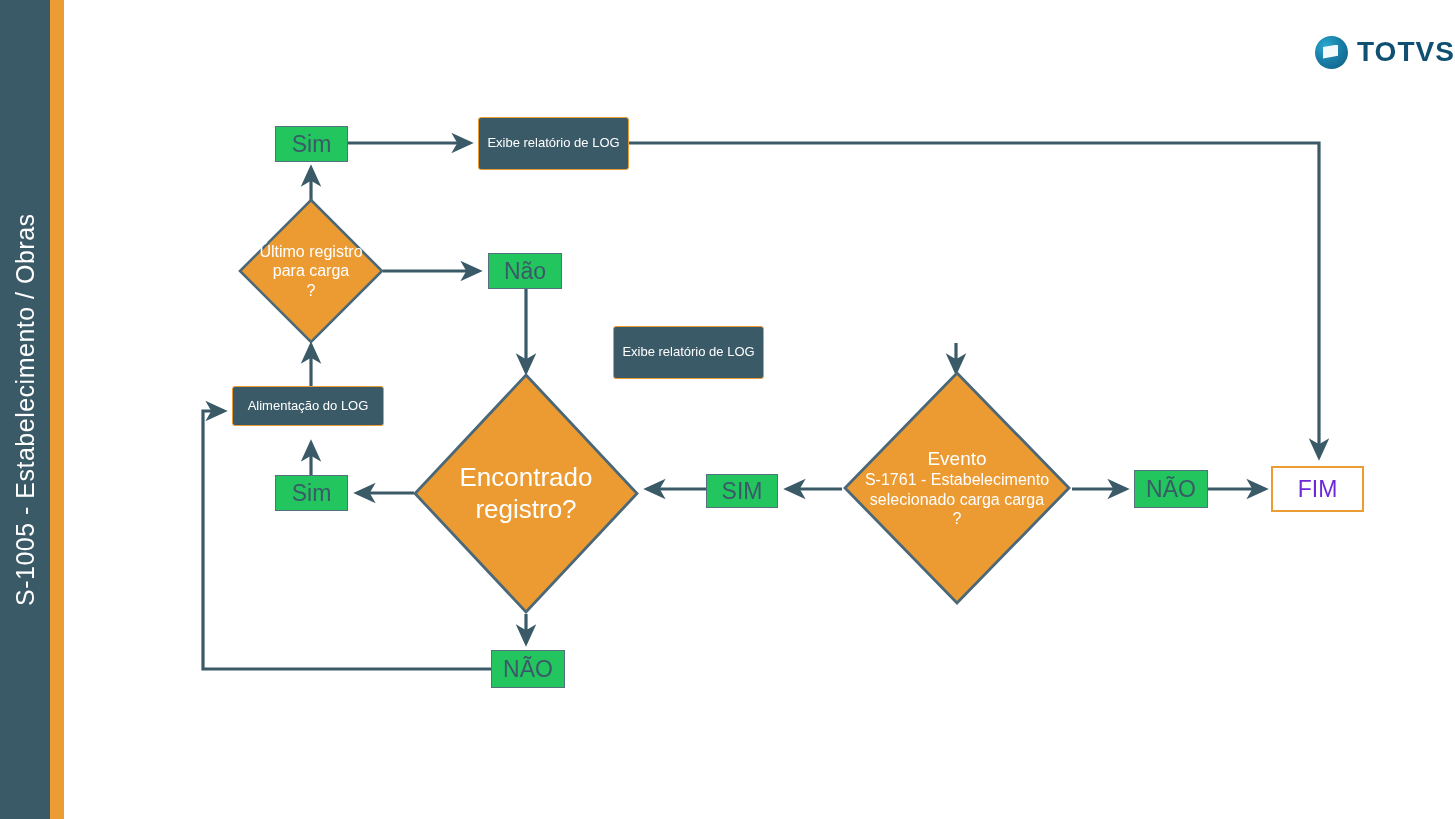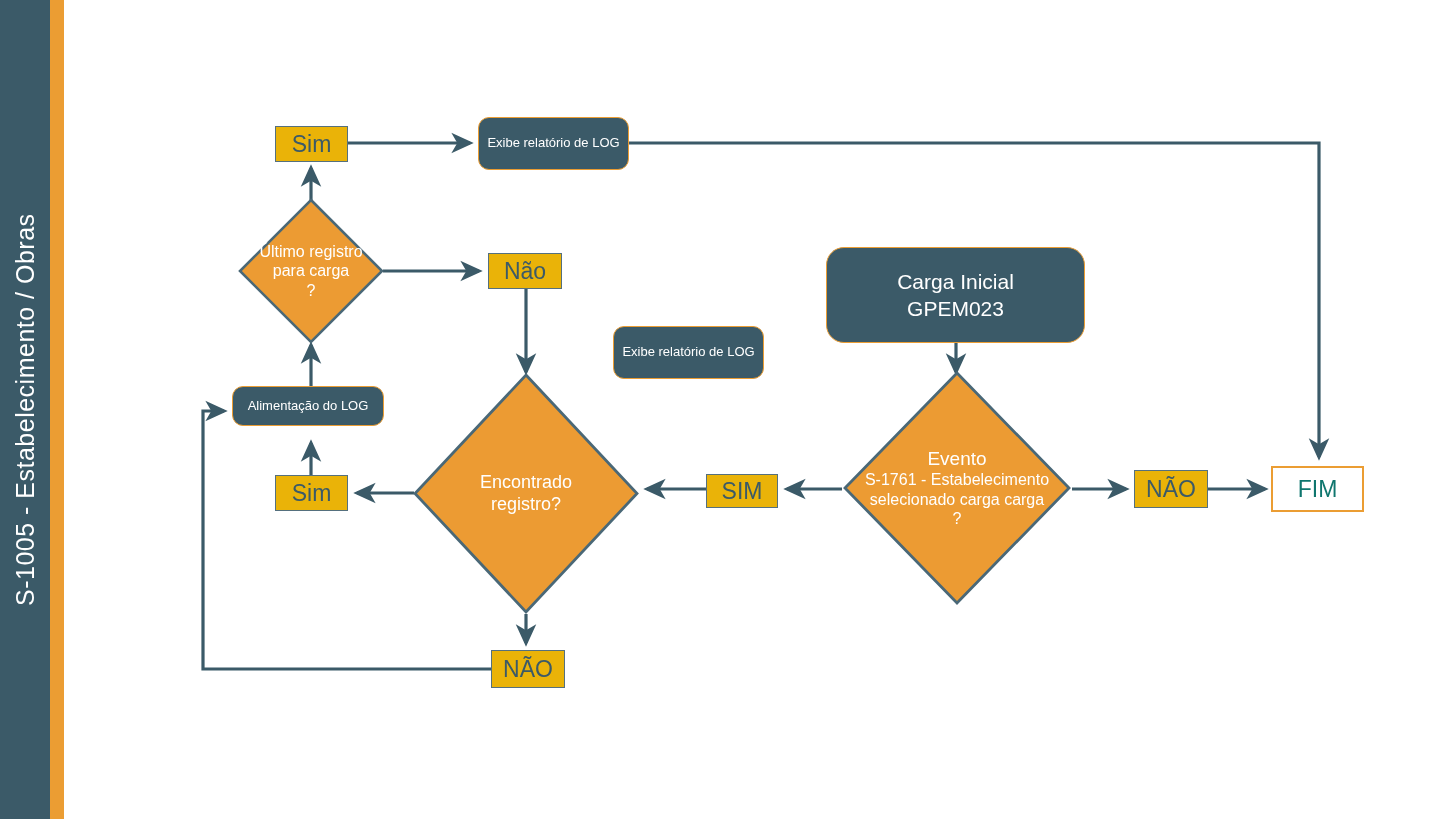--- a/index.html
+++ b/index.html
@@ -91,46 +91,46 @@
   .node {
     position: absolute;
     box-sizing: border-box;
     display: flex;
     align-items: center;
     justify-content: center;
     text-align: center;
   }
   
   .label-box {
-    background: #eab308;
+    background: #22c55e;
     border: 1.6px solid #55707e;
     color: #3b5a68;
     font-size: 23px;
     font-family: "Liberation Sans", sans-serif;
   }
   
   .process-box {
     background: #3b5a68;
     border: 1.8px solid #eb9d33;
-    border-radius: 11px;
+    border-radius: 3px;
     color: #ffffff;
     font-size: 13px;
     font-family: "Liberation Sans", sans-serif;
     line-height: 1.25;
   }
   .process-box.big {
     font-size: 21px;
     border-radius: 18px;
     line-height: 1.3;
   }
   
   .terminal-box {
     background: #ffffff;
     border: 2px solid #eb9d33;
-    color: #0f766e;
+    color: #6d28d9;
     font-size: 23px;
     font-family: "Liberation Sans", sans-serif;
   }
   
   .diamond {
     position: absolute;
     display: flex;
     align-items: center;
     justify-content: center;
   }
@@ -147,40 +147,44 @@
     font-family: "Liberation Sans", sans-serif;
     line-height: 1.22;
     pointer-events: none;
     width: 118%;
   }
   .diamond.small > .diamond-text {
     font-size: 16px;
     width: 100%;
   }
   .diamond.med > .diamond-text {
-    font-size: 18px;
+    font-size: 26px;
     width: 104%;
   }
   .diamond.evt > .diamond-text {
     font-size: 16px;
     width: 118%;
   }
   .diamond.evt .evt-title {
     font-size: 19px;
   }
 </style>
 </head>
 <body>
 
 <div id="page">
 
   <div id="side-rail-dark"></div>
   <div id="side-rail-orange"></div>
   <div id="side-title">S-1005 - Estabelecimento / Obras</div>
 
+  <div id="totvs-logo">
+    <div id="totvs-mark"></div>
+    <div id="totvs-word">TOTVS</div>
+  </div>
 
   <svg id="connectors" viewBox="0 0 1455 819" xmlns="http://www.w3.org/2000/svg">
     <defs>
       <marker id="arrow" viewBox="0 0 12 12" refX="10" refY="6" markerWidth="7" markerHeight="7" orient="auto-start-reverse">
         <path d="M 0 0.5 L 12 6 L 0 11.5 L 3.2 6 Z" fill="#3b5a68"></path>
       </marker>
     </defs>
     <g stroke="#3b5a68" stroke-width="3.2" fill="none">
 
       <path d="M 348 143 L 470 143" marker-end="url(#arrow)"></path>
@@ -243,24 +247,20 @@
     <div class="diamond-text">
       <div>Encontrado</div>
       <div>registro?</div>
     </div>
   </div>
 
   <div class="node label-box" style="left:491px; top:650px; width:74px; height:38px;">NÃO</div>
 
   <div class="node process-box" style="left:613px; top:326px; width:151px; height:53px;">Exibe relatório de LOG</div>
 
-  <div class="node process-box big" style="left:826px; top:247px; width:259px; height:96px; flex-direction:column;">
-    <div>Carga Inicial</div>
-    <div>GPEM023</div>
-  </div>
 
   <div class="diamond evt" style="left:842px; top:370px; width:230px; height:236px;">
     <svg class="diamond-shape" viewBox="0 0 230 236" xmlns="http://www.w3.org/2000/svg">
       <polygon points="115,3 227,118 115,233 3,118" fill="#ec9b33" stroke="#4a6877" stroke-width="2.8"></polygon>
     </svg>
     <div class="diamond-text">
       <div class="evt-title">Evento</div>
       <div>S-1761 - Estabelecimento</div>
       <div>selecionado carga carga</div>
       <div>?</div>

